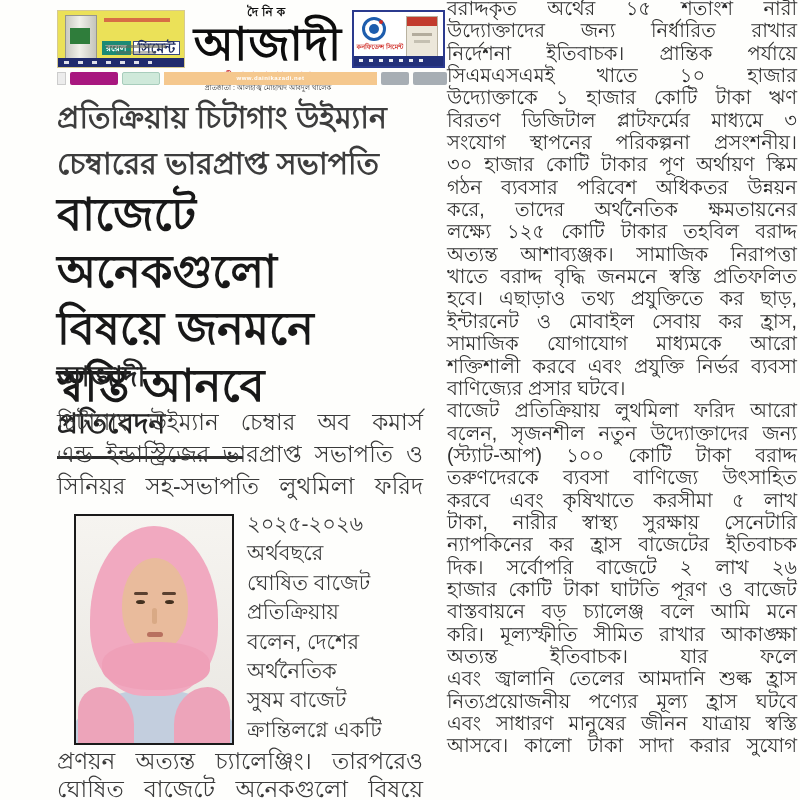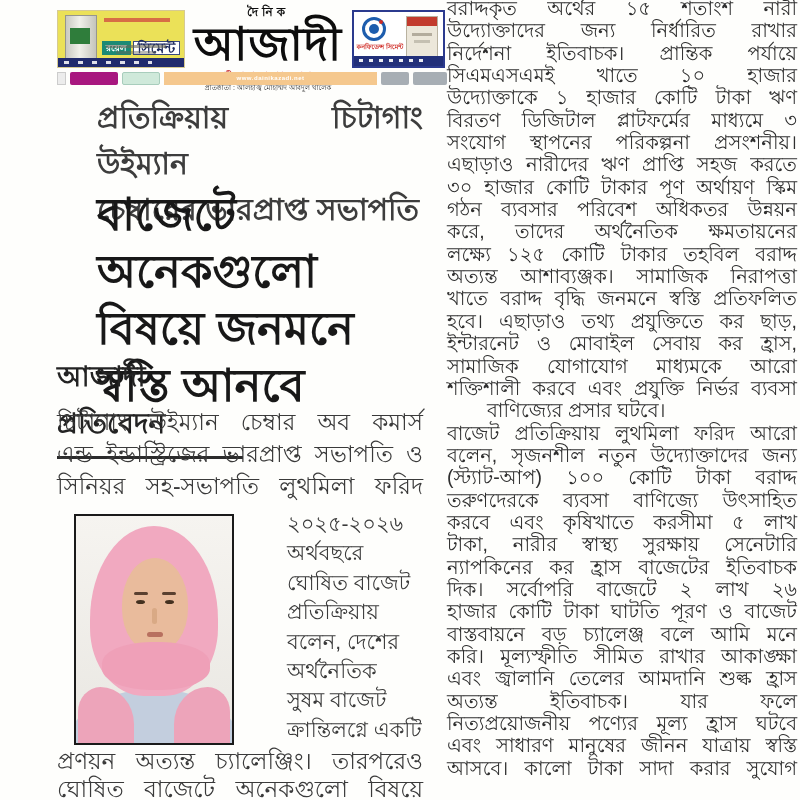--- a/index.html
+++ b/index.html
@@ -50,21 +50,21 @@
   .badge{height:100%;border-radius:2px;}
   .magenta{width:48px;background:#a8177f;}
   .teal{width:38px;background:#cfe9da;border:1px solid #a8cdbc;box-sizing:border-box;}
   .obar{flex:1;background:#f5c88e;color:#fff;font-size:6px;line-height:13px;text-align:center;
         overflow:hidden;letter-spacing:.5px;font-weight:700;}
   .g1{width:28px;background:#a7aeb4;}
   .g2{width:34px;background:#a7aeb4;}
 
   
   .tline{text-align:justify;text-align-last:justify;}
-  .tline.rag{text-align-last:left;margin-left:40px;}
+  .tline.rag{text-align-last:left;}
 
   .kicker{position:absolute;left:57px;top:95px;width:366px;font-size:30px;line-height:46px;
           font-weight:700;color:#3d3d3d;}
   .headline{position:absolute;left:57px;top:186px;width:366px;font-size:45px;line-height:57px;
           font-weight:900;color:#181818;}
   .byline{position:absolute;left:57px;top:355px;width:186px;font-size:28px;font-weight:700;
           color:#232323;padding-bottom:7px;border-bottom:3px solid #2b2b2b;box-sizing:border-box;}
   .para1{position:absolute;left:57px;top:406px;width:366px;font-size:23px;line-height:32px;color:#3a3a3a;}
   .beside{position:absolute;left:247px;top:509px;width:176px;font-size:21px;line-height:29.4px;color:#3a3a3a;}
   .below{position:absolute;left:57px;top:747px;width:366px;font-size:23px;line-height:28px;color:#3a3a3a;}
@@ -185,21 +185,20 @@
     </div>
 
   <div class="col-right">
       <div class="tline">বরাদ্দকৃত অর্থের ১৫ শতাংশ নারী</div>
       <div class="tline">উদ্যোক্তাদের জন্য নির্ধারিত রাখার</div>
       <div class="tline">নির্দেশনা ইতিবাচক। প্রান্তিক পর্যায়ে</div>
       <div class="tline">সিএমএসএমই খাতে ১০ হাজার</div>
       <div class="tline">উদ্যোক্তাকে ১ হাজার কোটি টাকা ঋণ</div>
       <div class="tline">বিরতণ ডিজিটাল প্লাটফর্মের মাধ্যমে ৩</div>
       <div class="tline">সংযোগ স্থাপনের পরিকল্পনা প্রসংশনীয়।</div>
-      <div class="tline">এছাড়াও নারীদের ঋণ প্রাপ্তি সহজ করতে</div>
       <div class="tline">৩০ হাজার কোটি টাকার পূণ অর্থায়ণ স্কিম</div>
       <div class="tline">গঠন ব্যবসার পরিবেশ অধিকতর উন্নয়ন</div>
       <div class="tline">করে, তাদের অর্থনৈতিক ক্ষমতায়নের</div>
       <div class="tline">লক্ষ্যে ১২৫ কোটি টাকার তহবিল বরাদ্দ</div>
       <div class="tline">অত্যন্ত আশাব্যঞ্জক। সামাজিক নিরাপত্তা</div>
       <div class="tline">খাতে বরাদ্দ বৃদ্ধি জনমনে স্বস্তি প্রতিফলিত</div>
       <div class="tline">হবে। এছাড়াও তথ্য প্রযুক্তিতে কর ছাড়,</div>
       <div class="tline">ইন্টারনেট ও মোবাইল সেবায় কর হ্রাস,</div>
       <div class="tline">সামাজিক যোগাযোগ মাধ্যমকে আরো</div>
       <div class="tline">শক্তিশালী করবে এবং প্রযুক্তি নির্ভর ব্যবসা</div>
@@ -208,20 +207,20 @@
       <div class="tline">বলেন, সৃজনশীল নতুন উদ্যোক্তাদের জন্য</div>
       <div class="tline">(স্ট্যাট-আপ) ১০০ কোটি টাকা বরাদ্দ</div>
       <div class="tline">তরুণদেরকে ব্যবসা বাণিজ্যে উৎসাহিত</div>
       <div class="tline">করবে এবং কৃষিখাতে করসীমা ৫ লাখ</div>
       <div class="tline">টাকা, নারীর স্বাস্থ্য সুরক্ষায় সেনেটারি</div>
       <div class="tline">ন্যাপকিনের কর হ্রাস বাজেটের ইতিবাচক</div>
       <div class="tline">দিক। সর্বোপরি বাজেটে ২ লাখ ২৬</div>
       <div class="tline">হাজার কোটি টাকা ঘাটতি পূরণ ও বাজেট</div>
       <div class="tline">বাস্তবায়নে বড় চ্যালেঞ্জ বলে আমি মনে</div>
       <div class="tline">করি। মূল্যস্ফীতি সীমিত রাখার আকাঙ্ক্ষা</div>
+      <div class="tline">অত্যন্ত ইতিবাচক। যার ফলে</div>
       <div class="tline">এবং জ্বালানি তেলের আমদানি শুল্ক হ্রাস</div>
-      <div class="tline">অত্যন্ত ইতিবাচক। যার ফলে</div>
       <div class="tline">নিত্যপ্রয়োজনীয় পণ্যের মূল্য হ্রাস ঘটবে</div>
       <div class="tline">এবং সাধারণ মানুষের জীনন যাত্রায় স্বস্তি</div>
       <div class="tline">আসবে। কালো টাকা সাদা করার সুযোগ</div>
     </div>
 
 </div>
 
 </body></html>

